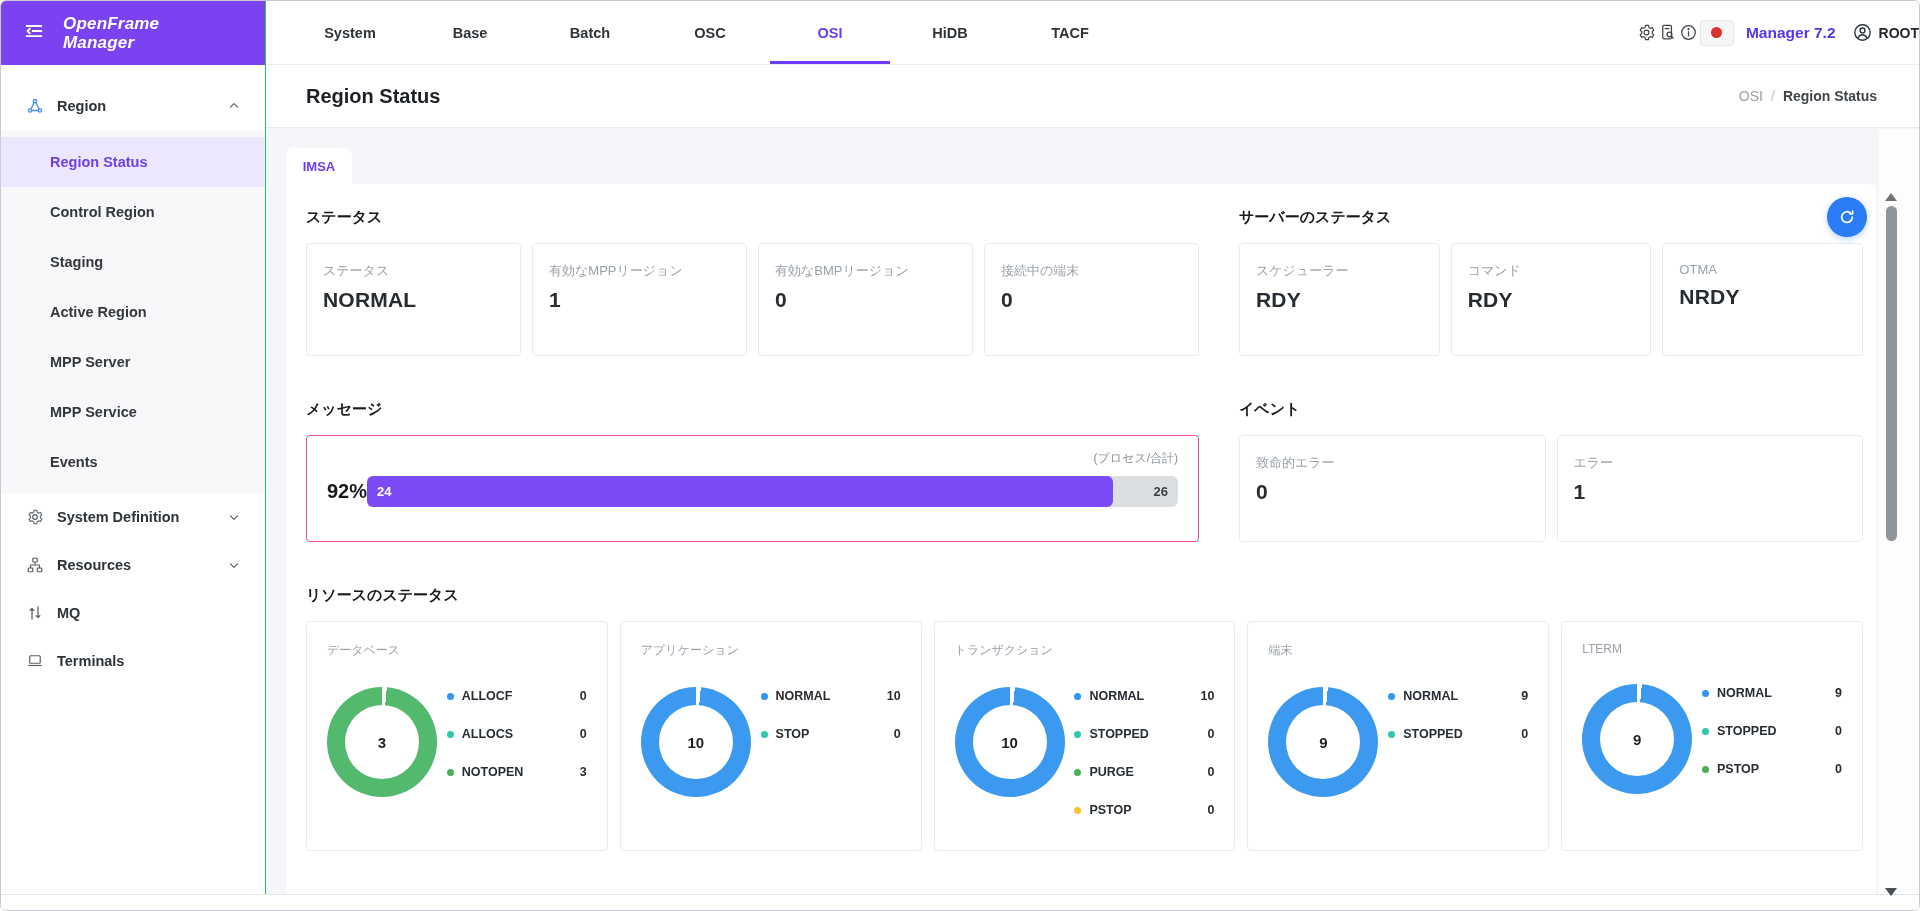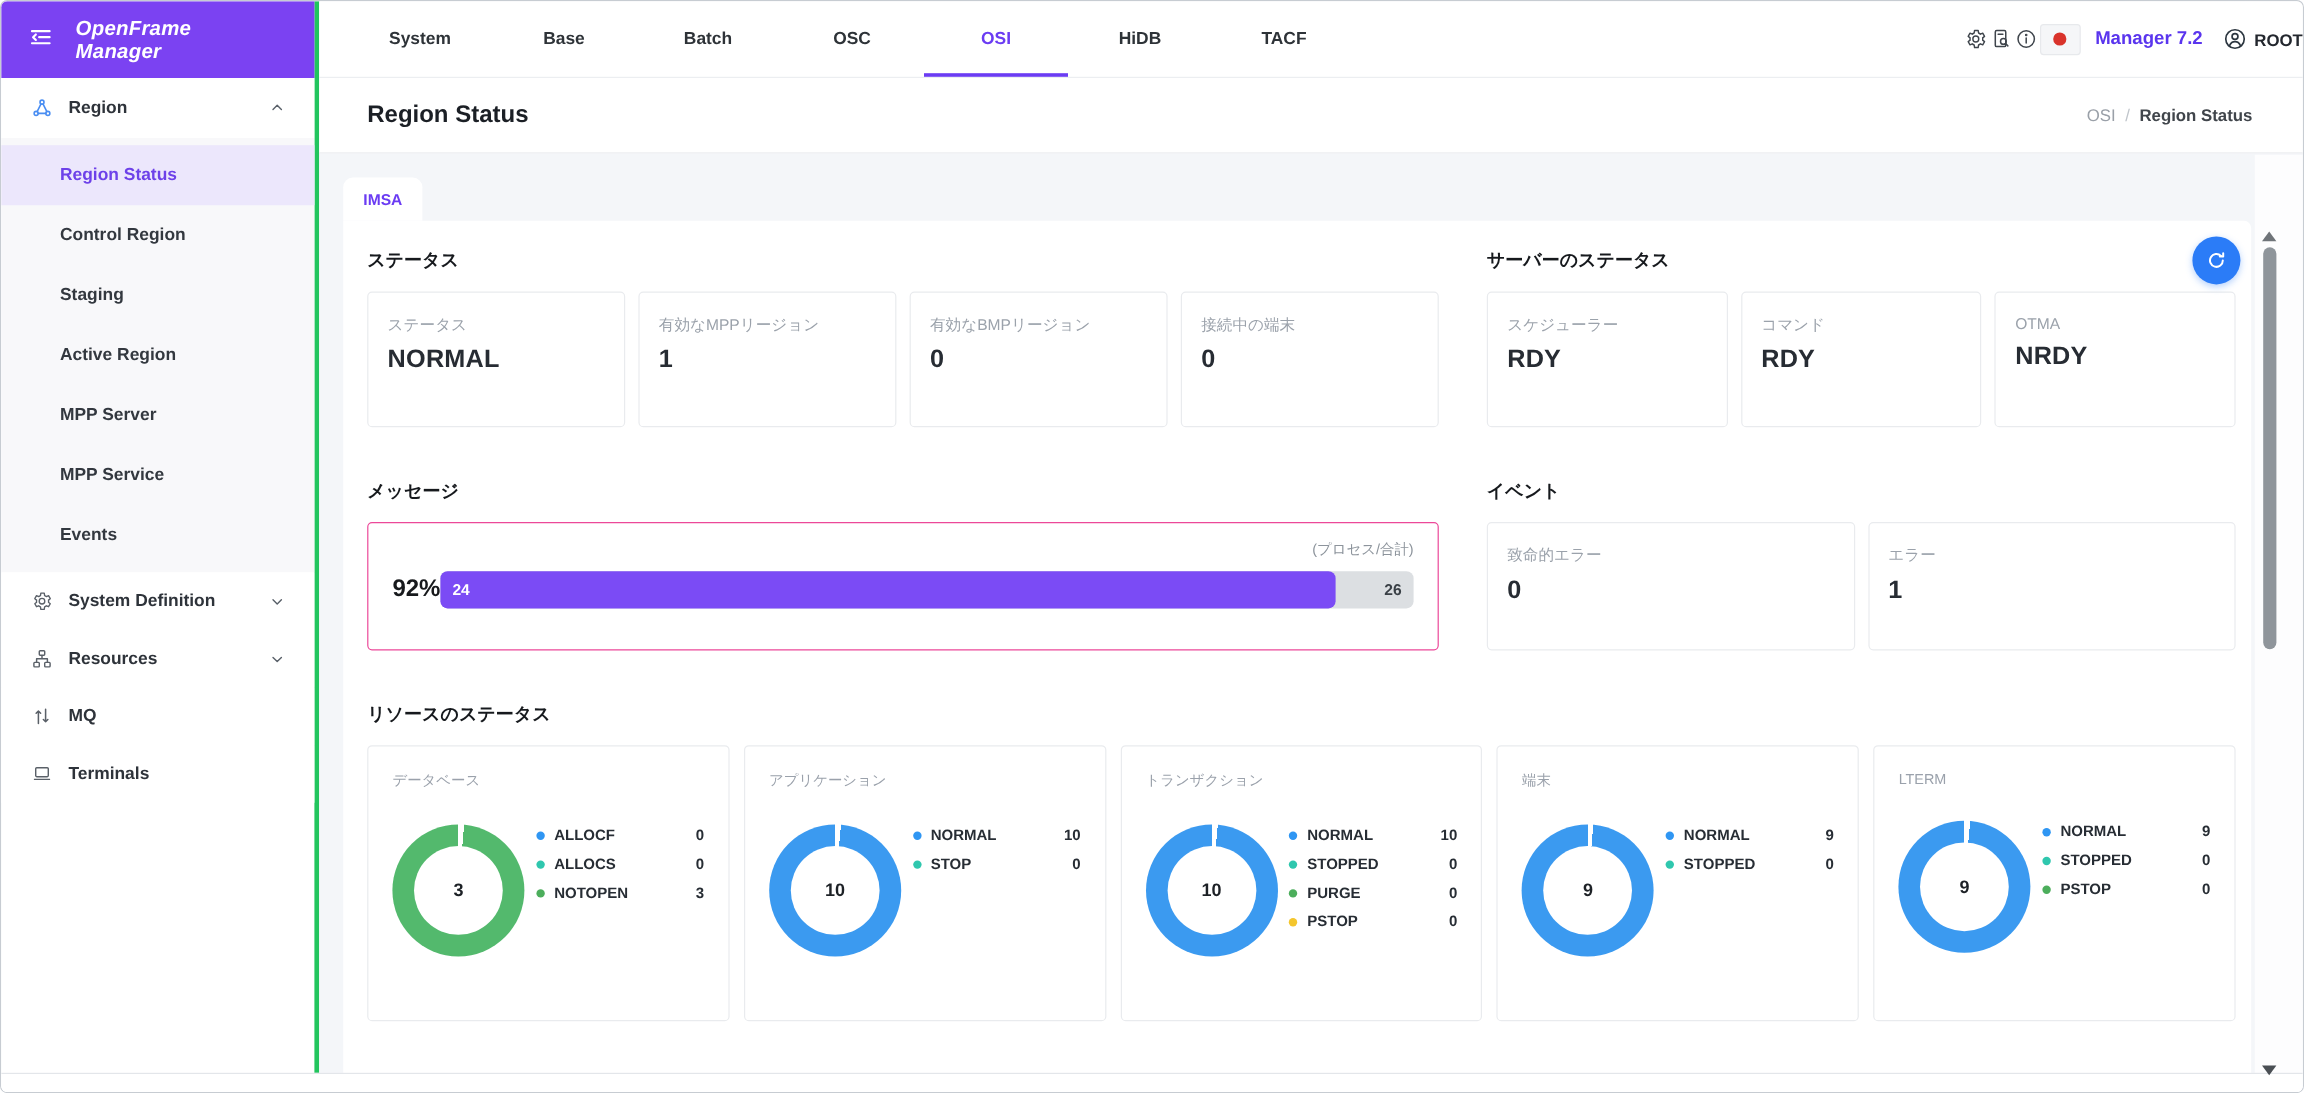--- a/index.html
+++ b/index.html
@@ -1,21 +1,21 @@
 <!DOCTYPE html>
 <html><head>
 <meta charset="utf-8">
 <style>
   * { margin:0; padding:0; box-sizing:border-box; }
   html,body { width:1920px; height:911px; }
   body { font-family:"Liberation Sans","DejaVu Sans",sans-serif; background:#fff; color:#23272e; }
   .window { position:relative; width:1920px; height:911px; border:1px solid #c7ccd2; border-radius:6px; overflow:hidden; background:#fff; display:flex; }
 
   
-  .sidebar { width:265px; flex:none; background:#fff; border-right:4px solid #22c55e; display:flex; flex-direction:column; }
+  .sidebar { width:265px; flex:none; background:#fff; border-right:1px solid #22c55e; display:flex; flex-direction:column;gap:16px; }
   .logo { height:64px; background:#7b42f2; display:flex; align-items:center; padding-left:22px; gap:18px; flex:none; }
   .logo-text { color:#fff; font-size:17px; font-weight:800; font-style:italic; line-height:1.12; letter-spacing:.2px; }
   .nav-item { height:48px; display:flex; align-items:center; padding:0 24px 0 25px; gap:7px; cursor:pointer; background:#fff; }
   .nav-item.first { height:50px; }
   .nav-item .nav-ico { width:18px; height:18px; flex:none; color:#5a6068; display:flex; align-items:center; }
   .nav-item .nav-label { font-size:14.5px; font-weight:700; color:#2e333a; margin-left:6px; }
   .nav-item .chev { margin-left:auto; color:#596069; display:flex; }
   .submenu { background:#f8f8fa; padding:6px 0 6px 0; }
   .sub-item { height:50px; display:flex; align-items:center; padding-left:49px; font-size:14.5px; font-weight:600; color:#33383f; cursor:pointer; }
   .sub-item.active { background:#ece7fc; color:#6d41e9; }
@@ -69,21 +69,21 @@
   .fill { height:100%; background:#7b4bf5; border-radius:6px; display:flex; align-items:center; padding-left:10px; color:#fff; font-size:13px; font-weight:700; }
   .total { position:absolute; right:10px; top:0; height:100%; display:flex; align-items:center; font-size:13px; font-weight:700; color:#3a4046; }
 
   .cards5 { display:grid; grid-template-columns:repeat(5,1fr); gap:12px; }
   .donut-card { background:#fff; border:1px solid #e9ebee; border-radius:4px; height:230px; padding:20px; }
   .donut-label { font-size:12px; color:#9aa1ab; }
   .chart-row { display:flex; align-items:flex-start; margin-top:28px; }
   .donut { width:110px; height:110px; border-radius:50%; position:relative; flex:none; }
   .donut::after { content:""; position:absolute; inset:18px; background:#fff; border-radius:50%; }
   .donut-center { position:absolute; inset:0; display:flex; align-items:center; justify-content:center; font-size:15px; font-weight:700; color:#1d2126; z-index:2; }
-  .legend { margin-left:auto; width:140px; display:flex; flex-direction:column; gap:10px; padding-top:2px; }
+  .legend { margin-left:auto; width:140px; display:flex; flex-direction:column; gap:24px; padding-top:2px; }
   .legend-row { display:flex; align-items:center; }
   .dot { width:7px; height:7px; border-radius:50%; margin-right:8px; flex:none; }
   .lname { font-size:12.5px; font-weight:700; color:#272d34; }
   .lval { margin-left:auto; font-size:12.5px; font-weight:700; color:#272d34; }
 
   .refresh-btn { position:absolute; top:196px; right:52px; width:40px; height:40px; border-radius:50%; background:#2b7cf7; border:none; display:flex; align-items:center; justify-content:center; cursor:pointer; box-shadow:0 2px 6px rgba(43,124,247,.35); z-index:8; }
 
   .scroll-col { position:absolute; top:128px; right:0; bottom:0; width:40px; background:#fdfdfe; z-index:4; }
   .scroll-thumb { position:absolute; top:205px; right:22px; width:11px; height:335px; border-radius:6px; background:#8f959b; z-index:5; cursor:pointer; }
   .scroll-up { position:absolute; top:192px; right:22px; width:0; height:0; border-left:6px solid transparent; border-right:6px solid transparent; border-bottom:8px solid #6f7479; z-index:5; cursor:pointer; }

